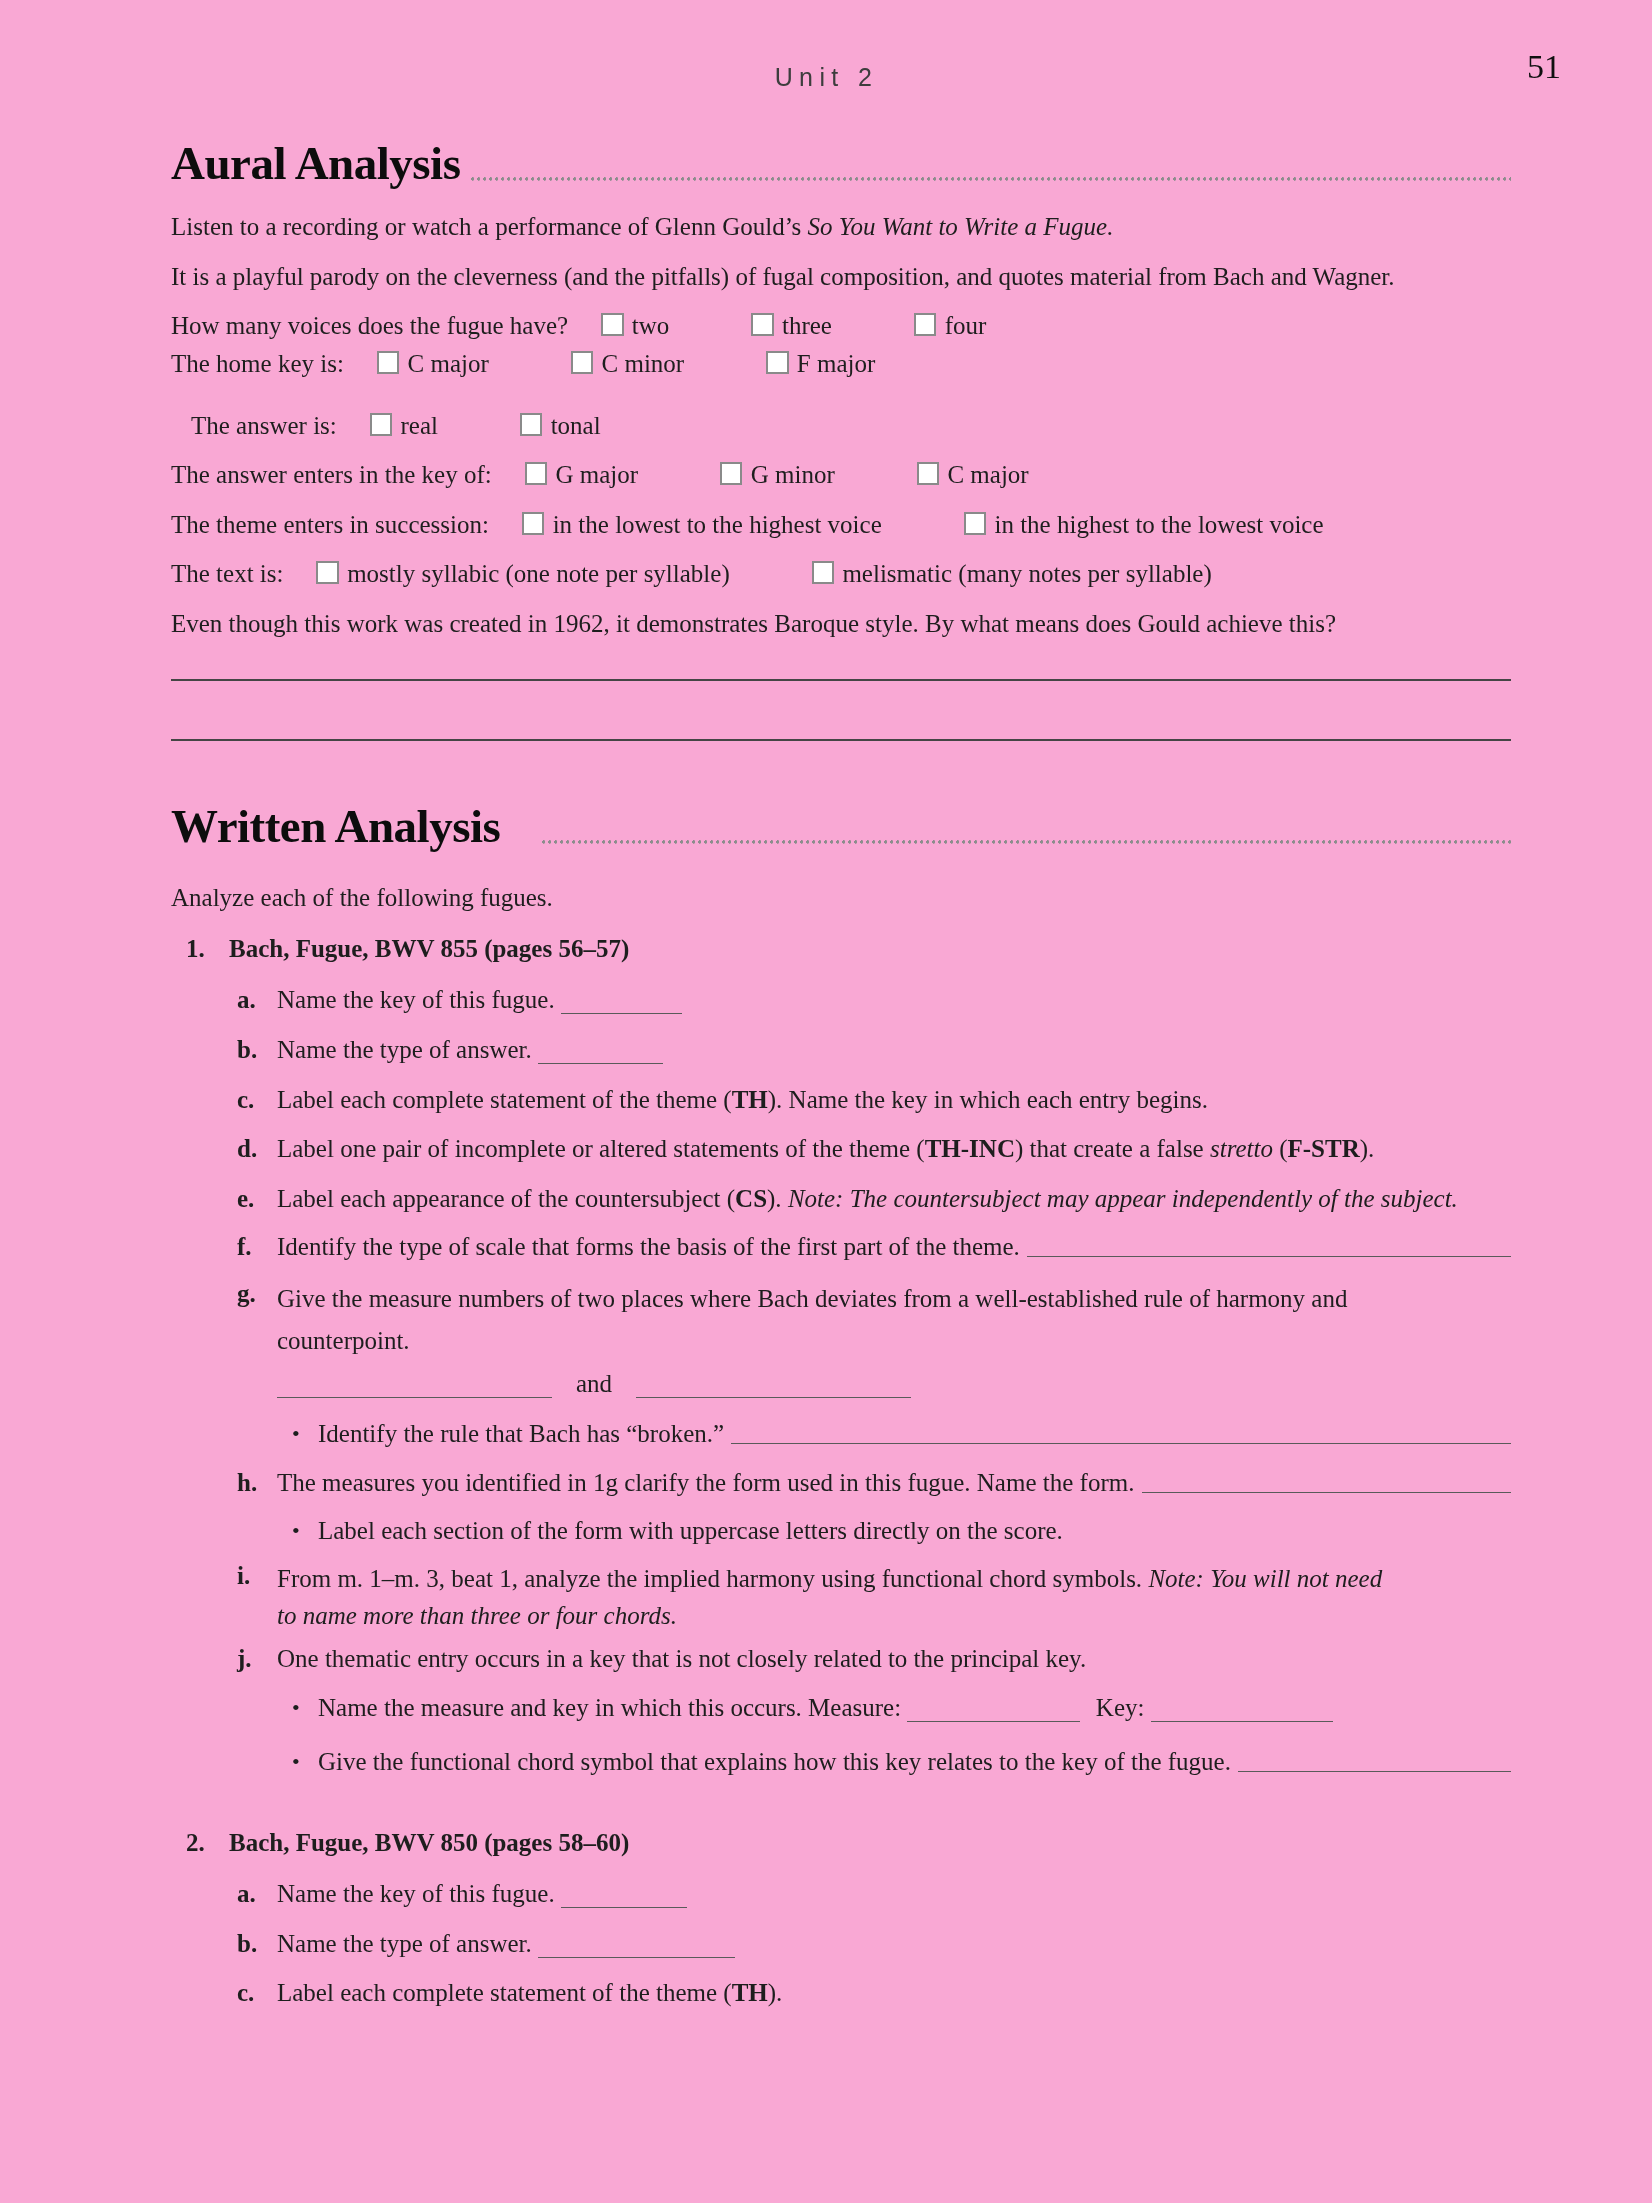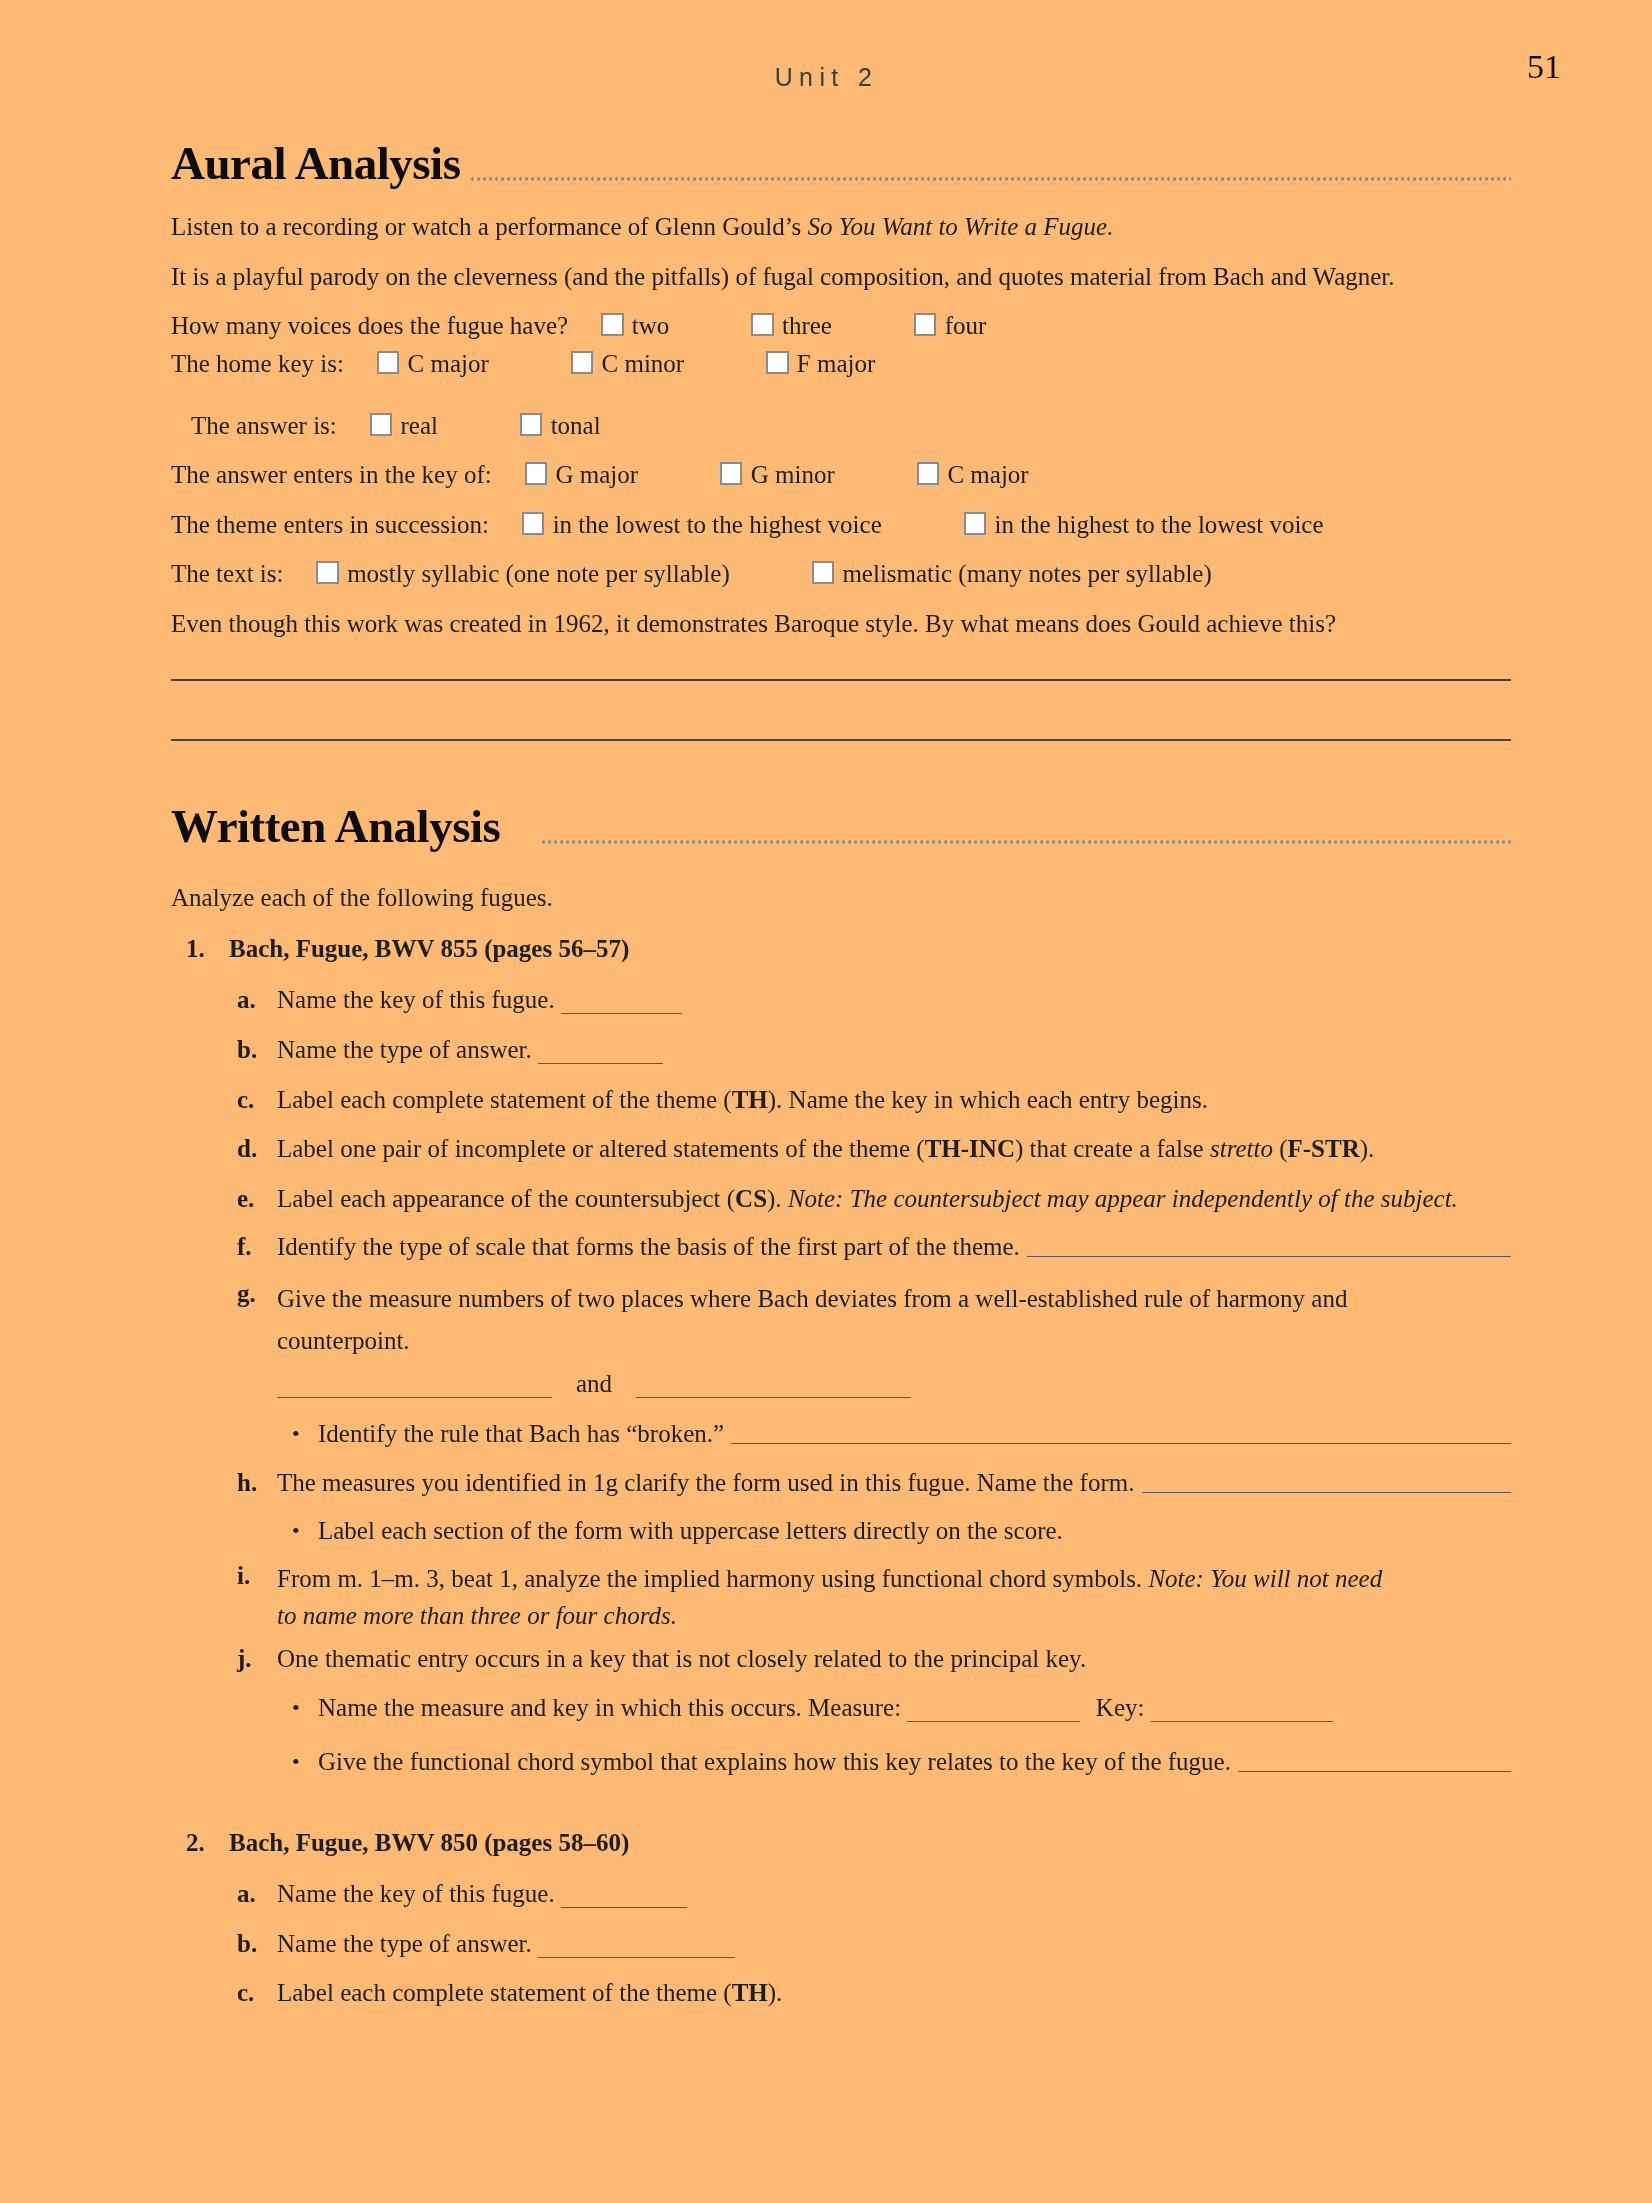--- a/index.html
+++ b/index.html
@@ -1,19 +1,19 @@
 <!DOCTYPE html>
 <html style="font-size:14.7px"><head>
 <meta charset="utf-8">
 <style>
   html,body{margin:0;padding:0;background:#ffffff;}
   .page{
     position:relative;
     width:1653px;height:2204px;
-    background:#fdba74;
+    background:#f9a8d4;
     font-family:"Liberation Serif","DejaVu Serif",serif;
     color:#1e1e1e;
     overflow:hidden;
   }
   .abs{position:absolute;line-height:31px;font-size:25px;white-space:nowrap;}
 
   
   .unit{left:0;right:0;text-align:center;font-family:"Liberation Sans","DejaVu Sans",sans-serif;
         font-size:25px;letter-spacing:6.4px;color:#3d3d3d;}
   .pagenum{right:92px;font-size:34px;color:#101010;}

